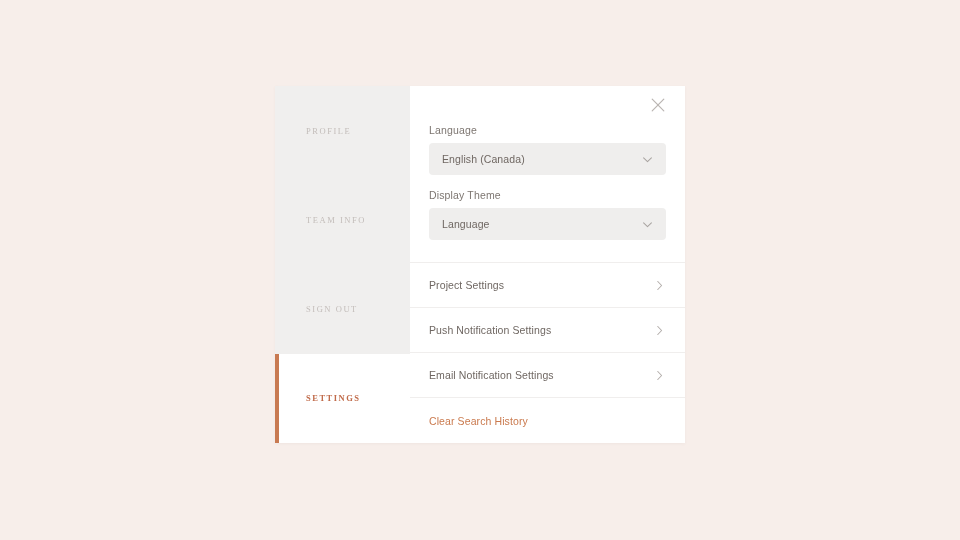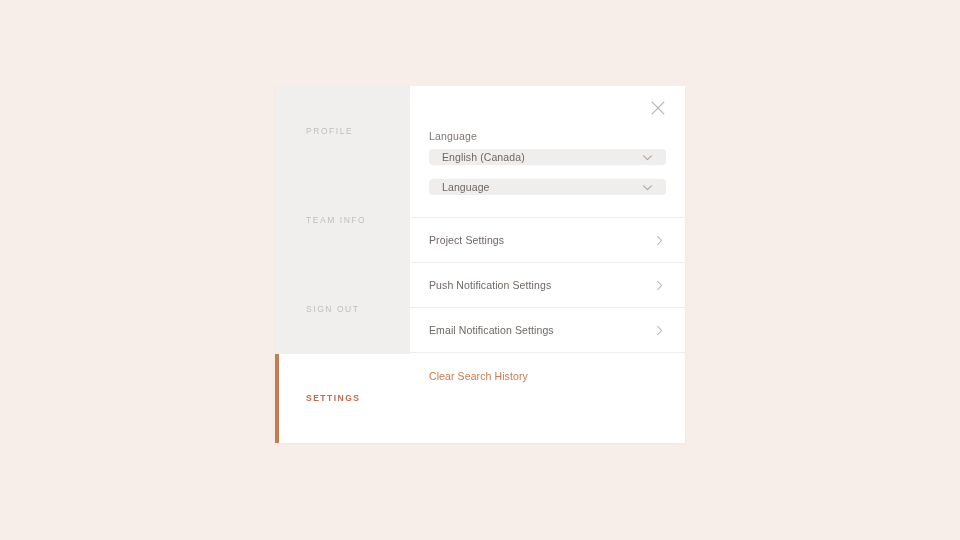--- a/index.html
+++ b/index.html
@@ -40,20 +40,21 @@
     position:absolute;left:0;top:0;bottom:0;width:4px;
     background:#c87a52;
   }
   .nav-label{
     font-size:8.5px;
     letter-spacing:1.55px;
     color:#c3bdba;
     text-transform:uppercase;
     font-weight:400;
     white-space:nowrap;
+    font-family:Liberation Serif, serif;
   }
   .nav-item.active .nav-label{
     color:#c06b4a;
     font-weight:700;
     letter-spacing:1.5px;
   }
 
   
   .panel{
     flex:1 1 auto;
@@ -77,21 +78,21 @@
   .form-area{padding:0 19px 22px 19px;}
   .field{margin-bottom:14px;}
   .field:last-child{margin-bottom:0;}
   .field-label{
     font-size:10.5px;
     color:#7d7671;
     margin-bottom:7px;
     letter-spacing:.15px;
   }
   .select{
-    height:16px;
+    height:32px;
     background:#efeeed;
     border-radius:4px;
     display:flex;align-items:center;
     padding:0 12px 0 13px;
     box-sizing:border-box;
     cursor:pointer;
   }
   .select-value{
     flex:1 1 auto;
     font-size:10.5px;
@@ -164,20 +165,21 @@
           <div class="field-label">Language</div>
           <div class="select">
             <span class="select-value">English (Canada)</span>
             <svg class="chev-down" viewBox="0 0 13 13">
               <polyline points="2.6,4.9 6.5,8.6 10.4,4.9" fill="none" stroke="#a9a4a1" stroke-width="1.05" stroke-linecap="round" stroke-linejoin="round"></polyline>
             </svg>
           </div>
         </div>
 
         <div class="field">
+          <div class="field-label">Display Theme</div>
           <div class="select">
             <span class="select-value">Language</span>
             <svg class="chev-down" viewBox="0 0 13 13">
               <polyline points="2.6,4.9 6.5,8.6 10.4,4.9" fill="none" stroke="#a9a4a1" stroke-width="1.05" stroke-linecap="round" stroke-linejoin="round"></polyline>
             </svg>
           </div>
         </div>
 
       </div>
 

